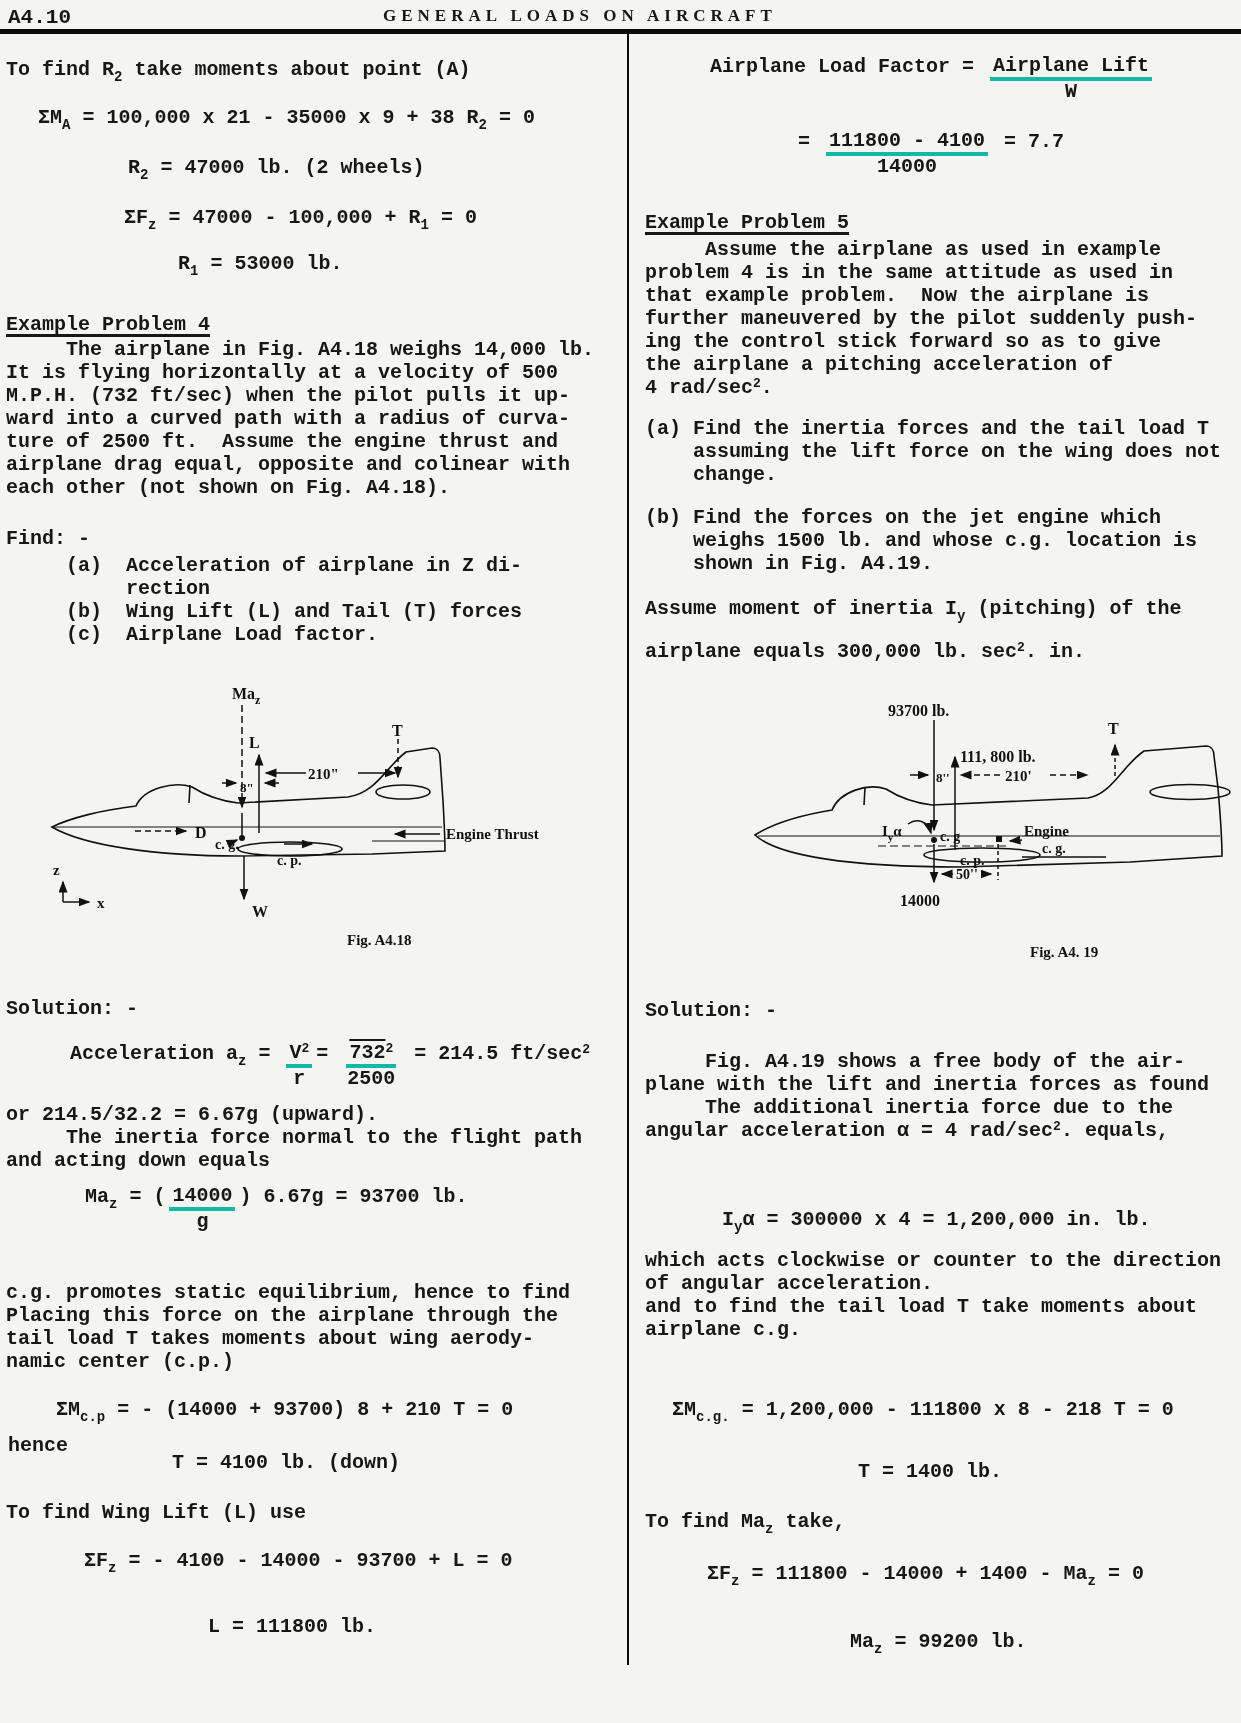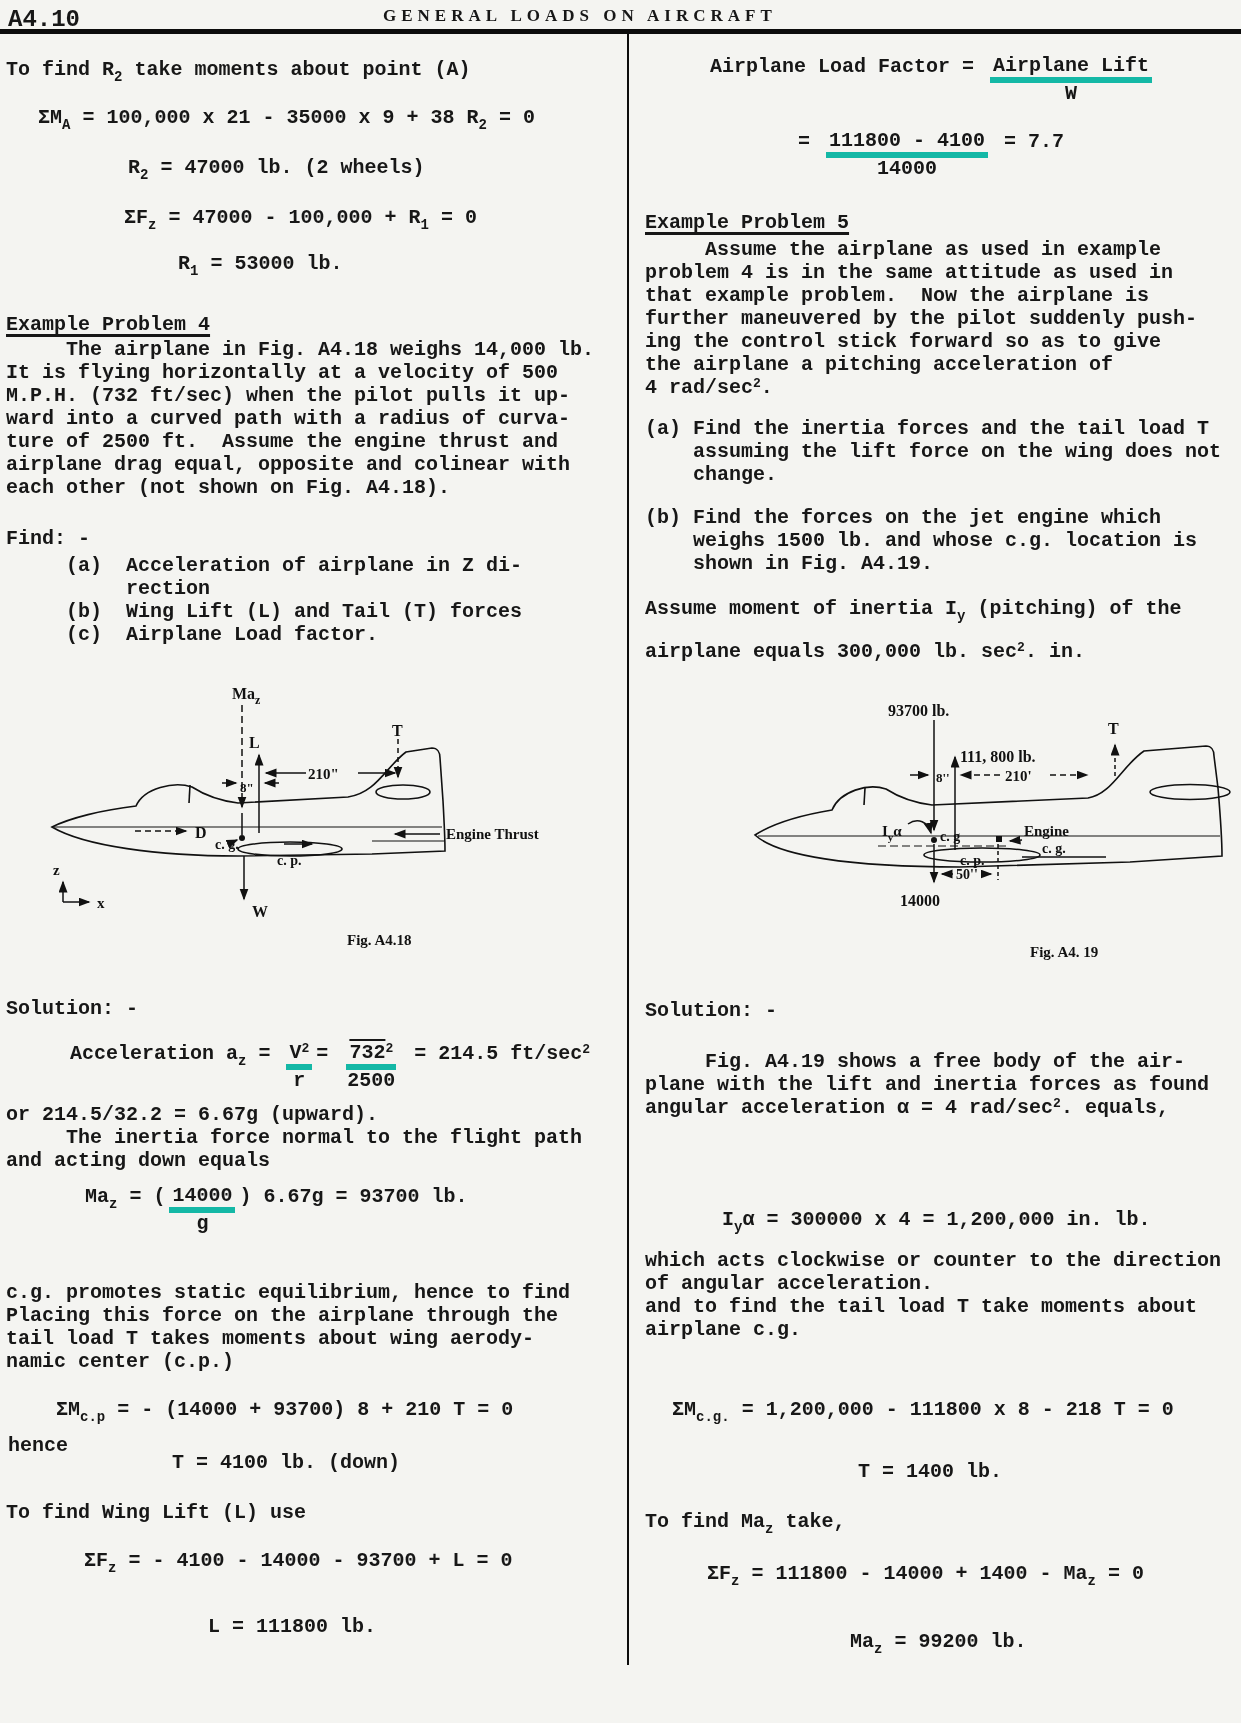--- a/index.html
+++ b/index.html
@@ -6,26 +6,26 @@
   #page{position:relative;width:1241px;height:1723px;background:#f4f4f1;overflow:hidden;
         font-family:"Liberation Mono",monospace;font-size:20px;font-weight:700;color:#171717;}
   .ab{position:absolute;white-space:pre;line-height:23px;}
   .lines .ln{height:23px;white-space:pre;}
   sub{font-size:14px;vertical-align:-6px;line-height:0;}
   sup{font-size:13px;vertical-align:6px;line-height:0;}
   .ov{text-decoration:overline;}
   .uh{text-decoration:underline;text-decoration-thickness:2.5px;text-underline-offset:4px;}
   .eqrow{display:flex;align-items:flex-start;white-space:pre;font-family:Liberation Mono, monospace;}
   .frac{display:inline-flex;flex-direction:column;align-items:center;margin:0 4px;line-height:22px;}
-  .frac .num{border-bottom:6px solid #14b8a6;padding:0 3px;}
+  .frac .num{border-bottom:4px solid #14b8a6;padding:0 3px;}
   .frac .den{padding:0 3px;}
   .rule{position:absolute;background:#0c0c0c;}
   .figsvg{position:absolute;}
   .figsvg text{font-family:"Liberation Serif",serif;font-weight:700;fill:#111;}
-  .hdr-num{position:absolute;font-size:24px;}
+  .hdr-num{position:absolute;font-size:21px;}
   .hdr-title{position:absolute;font-family:Liberation Serif, serif;font-size:17px;font-weight:700;letter-spacing:5px;}
 </style>
 </head>
 <body>
 
 <div id="page">
 
   <div class="hdr-num" style="top:6px;left:8px">A4.10</div>
   <div class="hdr-title" style="top:6px;left:383px">GENERAL LOADS ON AIRCRAFT</div>
   <div class="rule" style="top:29px;left:0;width:1241px;height:5px"></div>
@@ -174,21 +174,21 @@
     <text x="280" y="181" font-size="14">c. g</text>
     <text x="364" y="176" font-size="15">Engine</text>
     <text x="382" y="193" font-size="14">c. g.</text>
     <text x="300" y="205" font-size="14">c. p.</text>
     <text x="296" y="219" font-size="14">50''</text>
     <text x="240" y="246" font-size="16">14000</text>
     <text x="370" y="297" font-size="15">Fig. A4. 19</text>
   </svg>
 
   <div class="ab" style="top:999px;left:645px">Solution: -</div>
-  <div class="ab lines" style="top:1050px;left:645px"><div class="ln">     Fig. A4.19 shows a free body of the air-</div><div class="ln">plane with the lift and inertia forces as found</div><div class="ln">angular acceleration α = 4 rad/sec<sup>2</sup>. equals,</div></div>
+  <div class="ab lines" style="top:1050px;left:645px"><div class="ln">     Fig. A4.19 shows a free body of the air-</div><div class="ln">plane with the lift and inertia forces as found</div><div class="ln">     The additional inertia force due to the</div><div class="ln">angular acceleration α = 4 rad/sec<sup>2</sup>. equals,</div></div>
   <div class="ab" style="top:1208px;left:722px">I<sub>y</sub>α = 300000 x 4 = 1,200,000 in. lb.</div>
   <div class="ab lines" style="top:1249px;left:645px"><div class="ln">which acts clockwise or counter to the direction</div><div class="ln">of angular acceleration.</div><div class="ln">and to find the tail load T take moments about</div><div class="ln">airplane c.g.</div></div>
   <div class="ab" style="top:1398px;left:672px">ΣM<sub>c.g.</sub> = 1,200,000 - 111800 x 8 - 218 T = 0</div>
   <div class="ab" style="top:1460px;left:858px">T = 1400 lb.</div>
   <div class="ab" style="top:1510px;left:645px">To find Ma<sub>z</sub> take,</div>
   <div class="ab" style="top:1562px;left:707px">ΣF<sub>z</sub> = 111800 - 14000 + 1400 - Ma<sub>z</sub> = 0</div>
   <div class="ab" style="top:1630px;left:850px">Ma<sub>z</sub> = 99200 lb.</div>
 
 </div>
 

